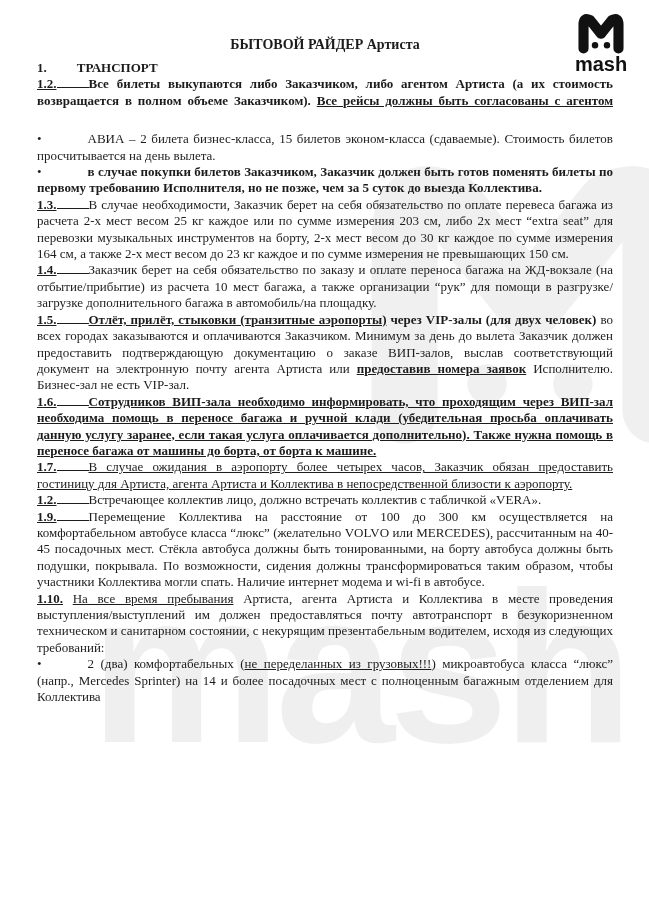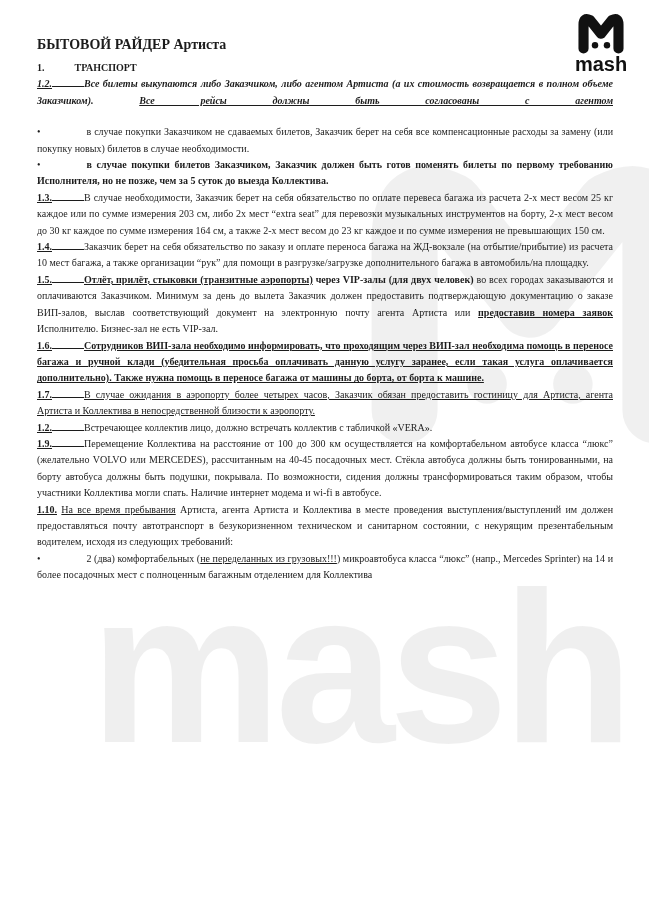--- a/index.html
+++ b/index.html
@@ -11,35 +11,35 @@
     overflow:hidden;
     font-family:"Liberation Serif","DejaVu Serif",serif;
     color:var(--ink,#1c1c1c);
   }
   .content{
     position:relative;
     padding:36px 36px 0 37px;
     z-index:2;
   }
   .doc-title{
-    text-align:left;
+    text-align:center;
     font-weight:bold;
     font-size:14px;
     line-height:18px;
     margin:0 0 6px 0;
   }
   .blk{
     margin:0;
-    font-size:10px;
+    font-size:13px;
     line-height:16.4px;
     text-align:justify;
     text-align-last:left;
   }
   .blk.just-last{text-align-last:justify;}
-  .blk.gap-after{margin-bottom:15px;font-style:italic;}
+  .blk.gap-after{margin-bottom:22px;}
   .blk.sec-head{font-weight:bold;}
   .b{font-weight:bold;}
   .u{text-decoration:underline;}
   .red{color:var(--red,#d63c47);}
   .tab{display:inline-block;}
   .tab.u{text-decoration:none;border-bottom:1.2px solid currentColor;}
   .t-sec .tab{width:30px;}
   .t-num .tab{width:32px;}
   .t-bullet .tab{width:46px;}
   .t-letter .tab{width:44px;}
@@ -83,21 +83,21 @@
       <circle cx="73" cy="81" r="7" fill="#111"></circle>
     </svg>
     <div class="brand-text">mash</div>
   </div>
 
   <div class="content">
     <p class="doc-title">БЫТОВОЙ РАЙДЕР Артиста</p>
     <div>
         <p class="blk sec-head t-sec"><span>1.</span><span class="tab"></span><span>ТРАНСПОРТ</span></p>
         <p class="blk t-num just-last gap-after"><span class="b u">1.2.</span><span class="tab u"></span><span class="b">Все билеты выкупаются либо Заказчиком, либо агентом Артиста (а их стоимость возвращается в полном объеме Заказчиком). </span><span class="b u">Все рейсы должны быть согласованы с агентом</span></p>
-        <p class="blk t-bullet"><span>•</span><span class="tab"></span><span>в случае покупки Заказчиком не сдаваемых билетов, Заказчик берет на себя все компенсационные расходы за замену (или покупку новых) билетов в случае необходимости.</span></p>
+        <p class="blk t-bullet"><span>•</span><span class="tab"></span><span>АВИА – 2 билета бизнес-класса, 15 билетов эконом-класса (сдаваемые). Стоимость билетов просчитывается на день вылета.</span></p>
         <p class="blk t-bullet"><span>•</span><span class="tab"></span><span class="b">в случае покупки билетов Заказчиком, Заказчик должен быть готов поменять билеты по первому требованию Исполнителя, но не позже, чем за 5 суток до выезда Коллектива.</span></p>
         <p class="blk t-num"><span class="b u">1.3.</span><span class="tab u"></span><span>В случае необходимости, Заказчик берет на себя обязательство по оплате перевеса багажа из расчета 2-х мест весом 25 кг каждое или по сумме измерения 203 см, либо 2х мест “extra seat” для перевозки музыкальных инструментов на борту, 2-х мест весом до 30 кг каждое по сумме измерения 164 см, а также 2-х мест весом до 23 кг каждое и по сумме измерения не превышающих 150 см.</span></p>
         <p class="blk t-num"><span class="b u">1.4.</span><span class="tab u"></span><span>Заказчик берет на себя обязательство по заказу и оплате переноса багажа на ЖД-вокзале (на отбытие/прибытие) из расчета 10 мест багажа, а также организации “рук” для помощи в разгрузке/загрузке дополнительного багажа в автомобиль/на площадку.</span></p>
         <p class="blk t-num"><span class="b u">1.5.</span><span class="tab u"></span><span class="b u">Отлёт, прилёт, стыковки (транзитные аэропорты)</span><span class="b"> через VIP-залы (для двух человек)</span><span> во всех городах заказываются и оплачиваются Заказчиком. Минимум за день до вылета Заказчик должен предоставить подтверждающую документацию о заказе ВИП-залов, выслав соответствующий документ на электронную почту агента Артиста или </span><span class="b u">предоставив номера заявок</span><span> Исполнителю. Бизнес-зал не есть VIP-зал.</span></p>
         <p class="blk t-num"><span class="b u">1.6.</span><span class="tab u"></span><span class="b u">Сотрудников ВИП-зала необходимо информировать, что проходящим через ВИП-зал необходима помощь в переносе багажа и ручной клади (убедительная просьба оплачивать данную услугу заранее, если такая услуга оплачивается дополнительно). Также нужна помощь в переносе багажа от машины до борта, от борта к машине.</span></p>
         <p class="blk t-num"><span class="b u">1.7.</span><span class="tab u"></span><span class="u">В случае ожидания в аэропорту более четырех часов, Заказчик обязан предоставить гостиницу для Артиста, агента Артиста и Коллектива в непосредственной близости к аэропорту.</span></p>
         <p class="blk t-num"><span class="b u">1.2.</span><span class="tab u"></span><span>Встречающее коллектив лицо, должно встречать коллектив с табличкой «VERA».</span></p>
         <p class="blk t-num"><span class="b u">1.9.</span><span class="tab u"></span><span>Перемещение Коллектива на расстояние от 100 до 300 км осуществляется на комфортабельном автобусе класса “люкс” (желательно VOLVO или MERCEDES), рассчитанным на 40-45 посадочных мест. Стёкла автобуса должны быть тонированными, на борту автобуса должны быть подушки, покрывала. По возможности, сидения должны трансформироваться таким образом, чтобы участники Коллектива могли спать. Наличие интернет модема и wi-fi в автобусе.</span></p>
         <p class="blk t-num"><span class="b u">1.10.</span><span> </span><span class="u">На все время пребывания</span><span> Артиста, агента Артиста и Коллектива в месте проведения выступления/выступлений им должен предоставляться почту автотранспорт в безукоризненном техническом и санитарном состоянии, с некурящим презентабельным водителем, исходя из следующих требований:</span></p>
         <p class="blk t-bullet"><span>•</span><span class="tab"></span><span>2 (два) комфортабельных (</span><span class="u">не переделанных из грузовых!!!</span><span>) микроавтобуса класса “люкс” (напр., Mercedes Sprinter) на 14 и более посадочных мест с полноценным багажным отделением для Коллектива</span></p>

